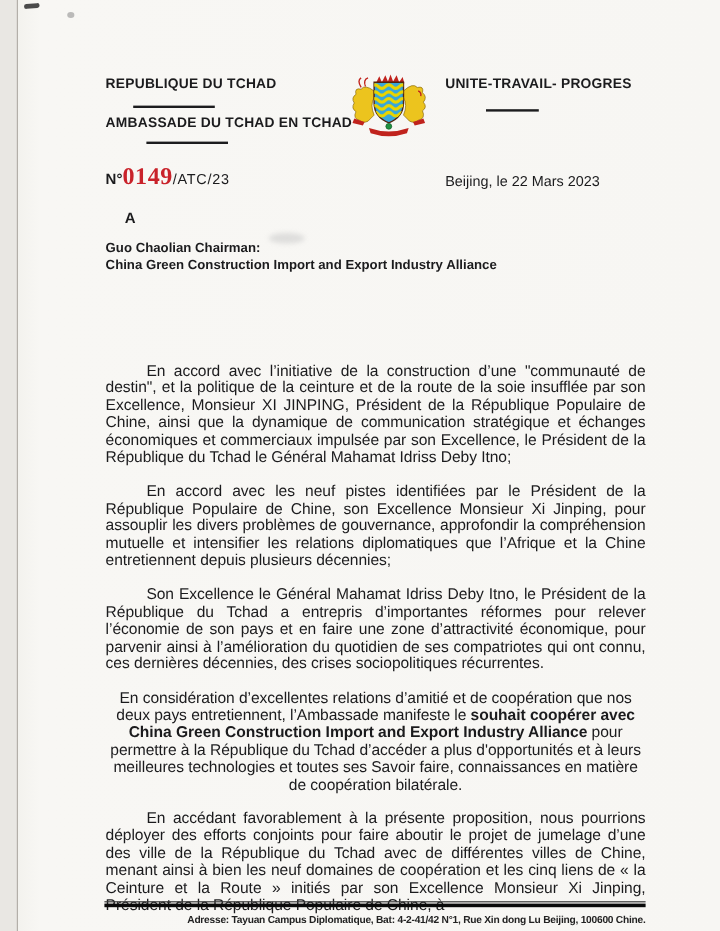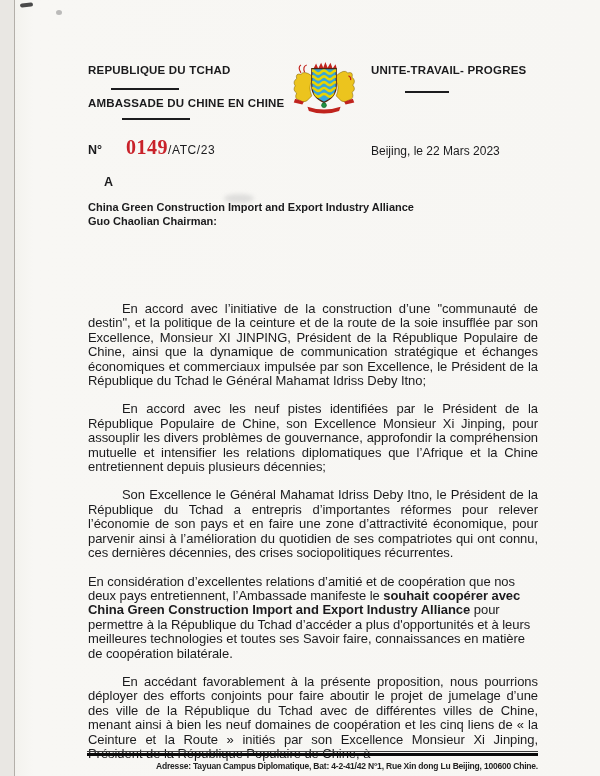--- a/index.html
+++ b/index.html
@@ -44,21 +44,21 @@
   .recipient{left:88px;top:200px;font-weight:bold;font-size:11px;line-height:14px;white-space:nowrap;}
   
   .subject{left:88px;top:240px;width:452px;font-weight:bold;font-size:11.5px;line-height:14px;}
   .subject .u{text-decoration:underline;}
   
   .letter-body{left:88px;top:302px;width:450px;}
   .letter-body p{
     margin:0 0 14px 0;font-size:13px;line-height:14.4px;
     text-align:justify;text-indent:34px;letter-spacing:-0.05px;
   }
-  .letter-body p.no-indent{text-indent:0;text-align:left;}
+  .letter-body p.no-indent{text-indent:0;text-align:center;}
   .letter-body b{font-weight:bold;}
   
   .footer-rule{left:87px;top:751px;width:451px;height:1px;border-top:1.5px solid #3a3a3a;border-bottom:3px solid #0a0a0a;}
   .footer-address{
     left:88px;top:761px;width:450px;text-align:right;
     font-weight:bold;font-size:8.5px;letter-spacing:-0.2px;white-space:nowrap;color:#222;
   }
 </style>
 </head>
 <body>
@@ -66,21 +66,21 @@
 <div class="scan">
 
   <div class="sheet"></div>
   <div class="scanner-strip abs" style="left:0;top:0;"></div>
   <div class="abs speck1"></div>
   <div class="abs speck2"></div>
   <div class="abs smudge"></div>
 
   <div class="abs hdr hdr-left1">REPUBLIQUE DU TCHAD</div>
   <div class="abs rule rule1"></div>
-  <div class="abs hdr hdr-left2">AMBASSADE DU CHINE EN CHINE</div>
+  <div class="abs hdr hdr-left2">AMBASSADE DU TCHAD EN TCHAD</div>
   <div class="abs rule rule2"></div>
   <div class="abs hdr motto">UNITE-TRAVAIL- PROGRES</div>
   <div class="abs rule rule3"></div>
 
   <div class="abs emblem">
     <svg viewBox="0 0 100 74" width="72" height="54">
       <defs>
           <clipPath id="sh">
             <path d="M33 10 H67 V34 Q67 50 50 57 Q33 50 33 34 Z"></path>
           </clipPath>
@@ -104,29 +104,29 @@
         <path d="M30 39 q4 -4 8 0 t8 0 t8 0 t8 0 t8 0 t8 0"></path>
         <path d="M30 47 q4 -4 8 0 t8 0 t8 0 t8 0 t8 0 t8 0"></path>
       </g>
       <circle cx="50" cy="61" r="3.4" fill="#1f9040" stroke="#0c5c24" stroke-width="0.8"></circle>
       <path d="M27 63 Q50 71 73 63 L71 69 Q50 76 29 69 Z" fill="#c0231d"></path>
     </svg>
   </div>
 
   <div class="abs refline">
     <span class="ref-prefix">N°</span>
-      <span class="ref-number" style="color: rgb(201, 34, 42); margin-left: 24px;">0149</span>
+      <span class="ref-number" style="color: rgb(201, 34, 42);">0149</span>
       <span class="ref-suffix">/ATC/23</span>
   </div>
   <div class="abs dateline">Beijing, le 22 Mars 2023</div>
 
   <div class="abs salutation">A</div>
   <div class="abs recipient">
+    <div>Guo Chaolian Chairman:</div>
     <div>China Green Construction Import and Export Industry Alliance</div>
-    <div>Guo Chaolian Chairman:</div>
   </div>
 
 
   <div class="abs letter-body">
     <p>En accord avec l’initiative de la construction d’une "communauté de destin", et la politique de la ceinture et de la route de la soie insufflée par son Excellence, Monsieur XI JINPING, Président de la République Populaire de Chine, ainsi que la dynamique de communication stratégique et échanges économiques et commerciaux impulsée par son Excellence, le Président de la République du Tchad le Général Mahamat Idriss Deby Itno;</p>
     <p>En accord avec les neuf pistes identifiées par le Président de la République Populaire de Chine, son Excellence Monsieur Xi Jinping, pour assouplir les divers problèmes de gouvernance, approfondir la compréhension mutuelle et intensifier les relations diplomatiques que l’Afrique et la Chine entretiennent depuis plusieurs décennies;</p>
     <p>Son Excellence le Général Mahamat Idriss Deby Itno, le Président de la République du Tchad a entrepris d’importantes réformes pour relever l’économie de son pays et en faire une zone d’attractivité économique, pour parvenir ainsi à l’amélioration du quotidien de ses compatriotes qui ont connu, ces dernières décennies, des crises sociopolitiques récurrentes.</p>
     <p class="no-indent"><span>En considération d’excellentes relations d’amitié et de coopération que nos deux pays entretiennent, l’Ambassade manifeste le </span><b>souhait coopérer avec China Green Construction Import and Export Industry Alliance</b><span> pour permettre à la République du Tchad d’accéder a plus d'opportunités et à leurs meilleures technologies et toutes ses Savoir faire, connaissances en matière de coopération bilatérale.</span></p>
     <p>En accédant favorablement à la présente proposition, nous pourrions déployer des efforts conjoints pour faire aboutir le projet de jumelage d’une des ville de la République du Tchad avec de différentes villes de Chine, menant ainsi à bien les neuf domaines de coopération et les cinq liens de « la Ceinture et la Route » initiés par son Excellence Monsieur Xi Jinping, Président de la République Populaire de Chine, à</p>
   </div>

